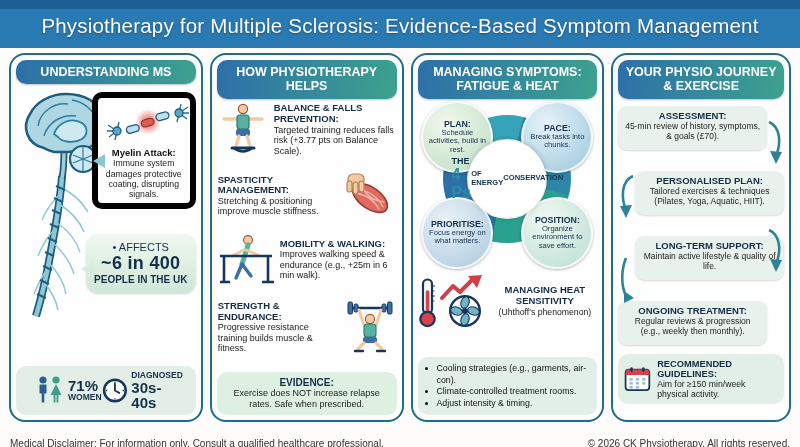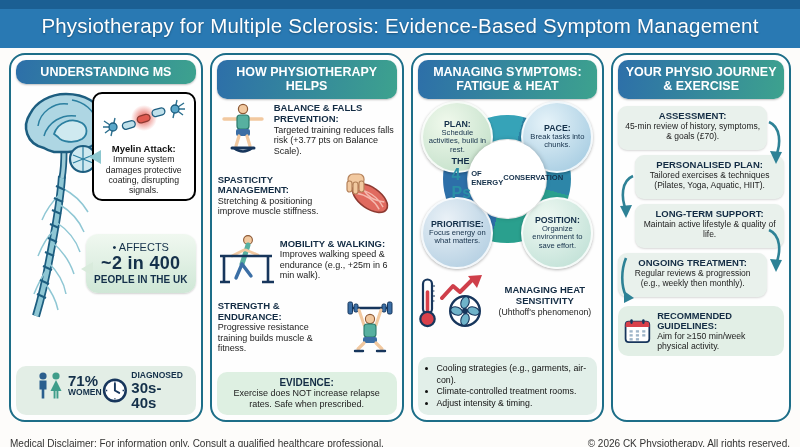--- a/index.html
+++ b/index.html
@@ -14,36 +14,36 @@
   .main{display:flex;gap:7px;padding:5px 9px 0;height:374px;}
   .card{flex:1;border:2px solid #1d6e88;border-radius:16px;background:#fefefe;
     padding:5px;display:flex;flex-direction:column;position:relative;}
   .pill{background:linear-gradient(100deg,#2d6fa9,#3da28e);color:#fff;font-weight:bold;
     text-align:center;border-radius:10px;padding:5px 3px;font-size:12.5px;line-height:1.15;
     box-shadow:0 1px 2px rgba(0,0,0,.25);}
 
   
   .c1-body{position:relative;flex:1;}
   .brain-wrap{position:absolute;left:-2px;top:0;width:100px;height:238px;}
-  .myelin{position:absolute;right:0;top:8px;width:104px;background:#fff;border:2px solid #000000;
+  .myelin{position:absolute;right:0;top:8px;width:104px;background:#fff;border:6px solid #000000;
     border-radius:10px;padding:3px 3px 4px;text-align:center;}
   .myelin::before{content:"";position:absolute;left:-12px;top:56px;
     border:7px solid transparent;border-right:12px solid #8cc7cf;}
   .myelin .t{font-size:9.5px;font-weight:bold;color:#111;}
   .myelin .b{font-size:8.7px;color:#222;line-height:1.18;}
   .affects{position:absolute;right:0;top:150px;width:110px;
     background:linear-gradient(180deg,#f0f8f0,#cfe7d6);border-radius:12px;
     padding:7px 3px;text-align:center;box-shadow:0 1px 2px rgba(0,0,0,.18);}
   .affects::before{content:"";position:absolute;left:-12px;top:28px;
     border:7px solid transparent;border-right:12px solid #d9ebdc;}
   .affects .l1{font-size:11px;font-weight:normal;}
   .affects .l2{font-size:18px;font-weight:bold;letter-spacing:.3px;}
   .affects .l3{font-size:10px;font-weight:bold;line-height:1.15;}
   .stats{position:absolute;bottom:0;left:0;right:0;background:#e3eee6;border-radius:10px;
-    padding:5px 20px;display:flex;align-items:flex-start;justify-content:space-around;margin-top:27px;}
+    padding:5px 20px;display:flex;align-items:center;justify-content:space-around;margin-top:27px;}
   .stat{display:flex;align-items:center;gap:4px;}
   .stat .big{font-size:15px;font-weight:bold;line-height:1;}
   .stat .small{font-size:8.5px;font-weight:bold;line-height:1.1;}
 
   
   .c2-body{flex:1;display:flex;flex-direction:column;justify-content:space-between;padding-top:3px;}
   .c2-item{display:flex;align-items:center;gap:6px;margin:0 1px;}
   .c2-item.rev{flex-direction:row-reverse;}
   .c2-item .txt{flex:1;}
   .c2-item .t{font-size:9.5px;font-weight:bold;color:#132c44;line-height:1.12;}
@@ -77,21 +77,21 @@
   .heat-txt{flex:1;text-align:center;}
   .heat-txt .t{font-size:9.5px;font-weight:bold;color:#132c44;line-height:1.15;}
   .heat-txt .b{font-size:8.7px;color:#222;line-height:1.15;}
   .c3-bullets{background:#e2efe9;border-radius:10px;padding:6px 6px 6px 8px;margin-top:auto;}
   .c3-bullets ul{margin:0;padding-left:11px;}
   .c3-bullets li{font-size:8.8px;color:#111;line-height:1.3;}
 
   
   .col4wrap{flex:1;display:flex;flex-direction:column;gap:6px;}
   .card4{flex:1;}
-  .steps{position:relative;display:flex;flex-direction:column;gap:5px;margin-top:7px;}
+  .steps{position:relative;display:flex;flex-direction:column;gap:21px;margin-top:7px;}
   .step{background:#e9f1ec;border-radius:9px;padding:4px 6px;text-align:center;
     box-shadow:0 1px 2px rgba(0,0,0,.15);min-height:44px;}
   .step.left{margin-right:17px;}
   .step.right{margin-left:17px;}
   .step .t{font-size:9.5px;font-weight:bold;color:#132c44;}
   .step .b{font-size:8.5px;color:#222;line-height:1.18;}
   .flow-arrow{position:absolute;}
   .guidelines{display:flex;gap:6px;align-items:center;background:#e2efe6;border-radius:10px;
     padding:5px 6px;margin-top:9px;text-align:left;}
   .guidelines .t{font-size:9.3px;font-weight:bold;color:#132c44;}
@@ -180,21 +180,21 @@
           </g>
           <circle cx="16" cy="30" r="4" fill="#5aa7c9" stroke="#1d5e80" stroke-width="1.3"></circle>
           <circle cx="78" cy="12" r="4" fill="#5aa7c9" stroke="#1d5e80" stroke-width="1.3"></circle>
         </svg>
         <div class="t">Myelin Attack:</div>
         <div class="b">Immune system damages protective coating, disrupting signals.</div>
       </div>
 
       <div class="affects">
         <div class="l1">• AFFECTS</div>
-        <div class="l2">~2 in 400</div>
+        <div class="l2">~6 in 400</div>
         <div class="l3">PEOPLE IN THE UK</div>
       </div>
 
       <div class="stats">
         <div class="stat">
           <svg width="28" height="30" viewBox="0 0 28 30">
             <circle cx="7" cy="5" r="3.6" fill="#2b5f8e"></circle>
             <path d="M3.5 9.5 h7 v9 h-2.2 v9 h-2.6 v-9 H3.5 Z" fill="#2b5f8e"></path>
             <circle cx="20" cy="5" r="3.6" fill="#3f9d8a"></circle>
             <path d="M20 9 L25.5 20 H14.5 Z" fill="#3f9d8a"></path>

